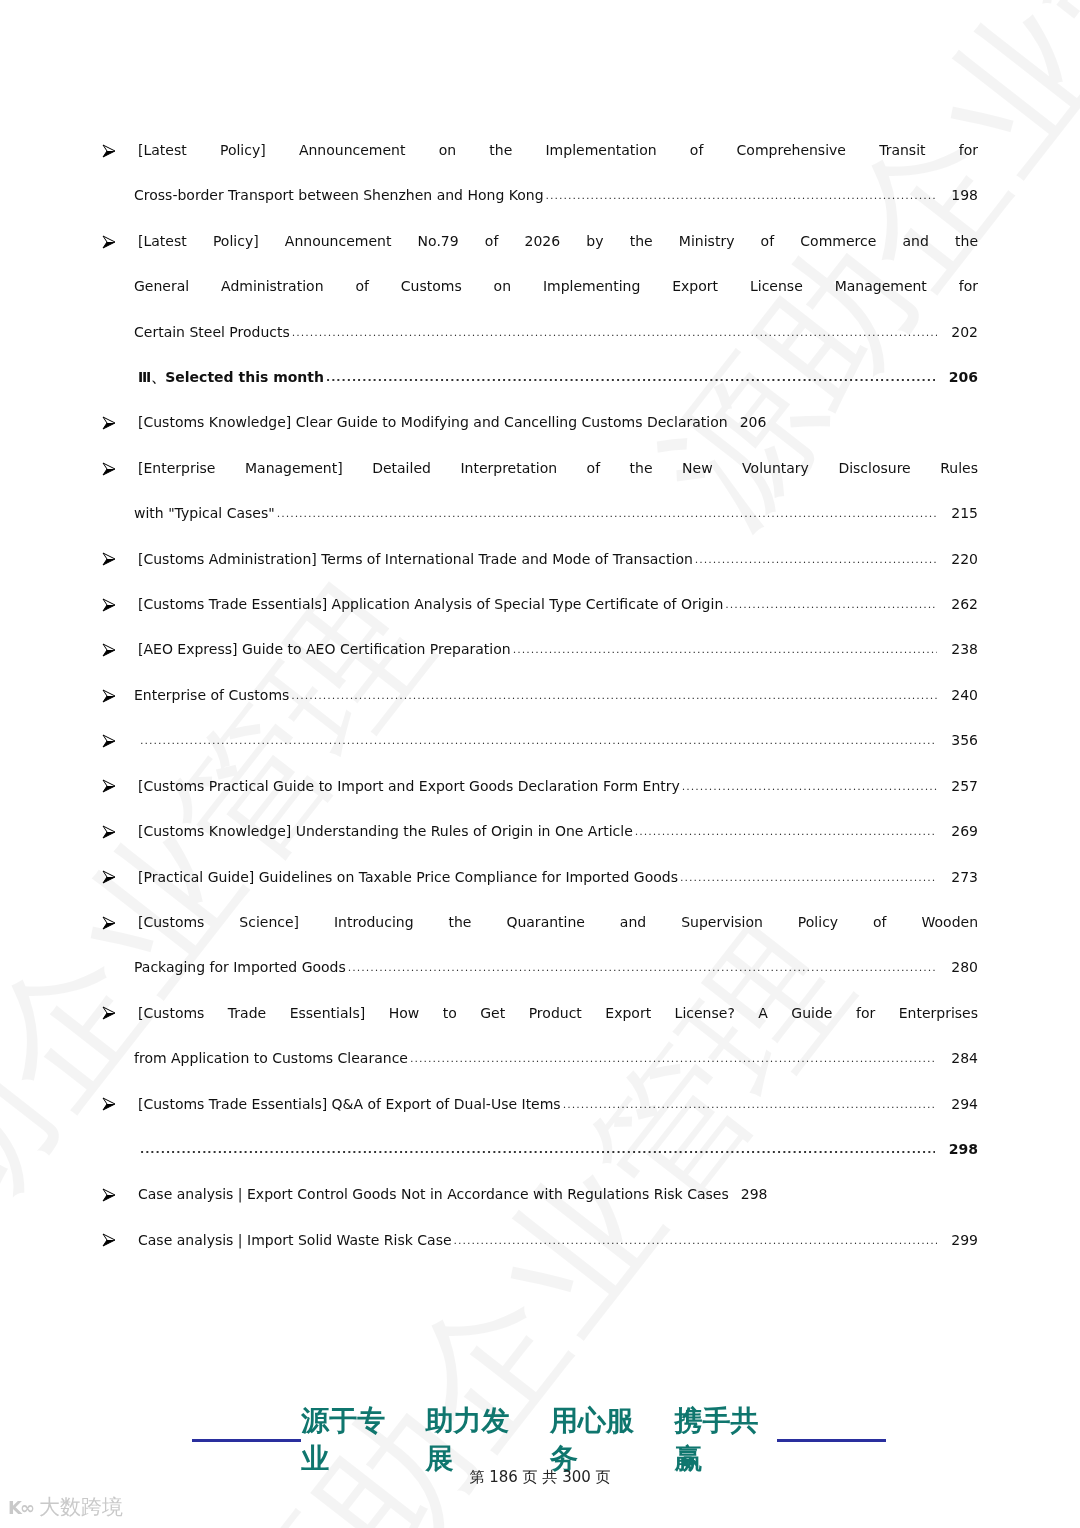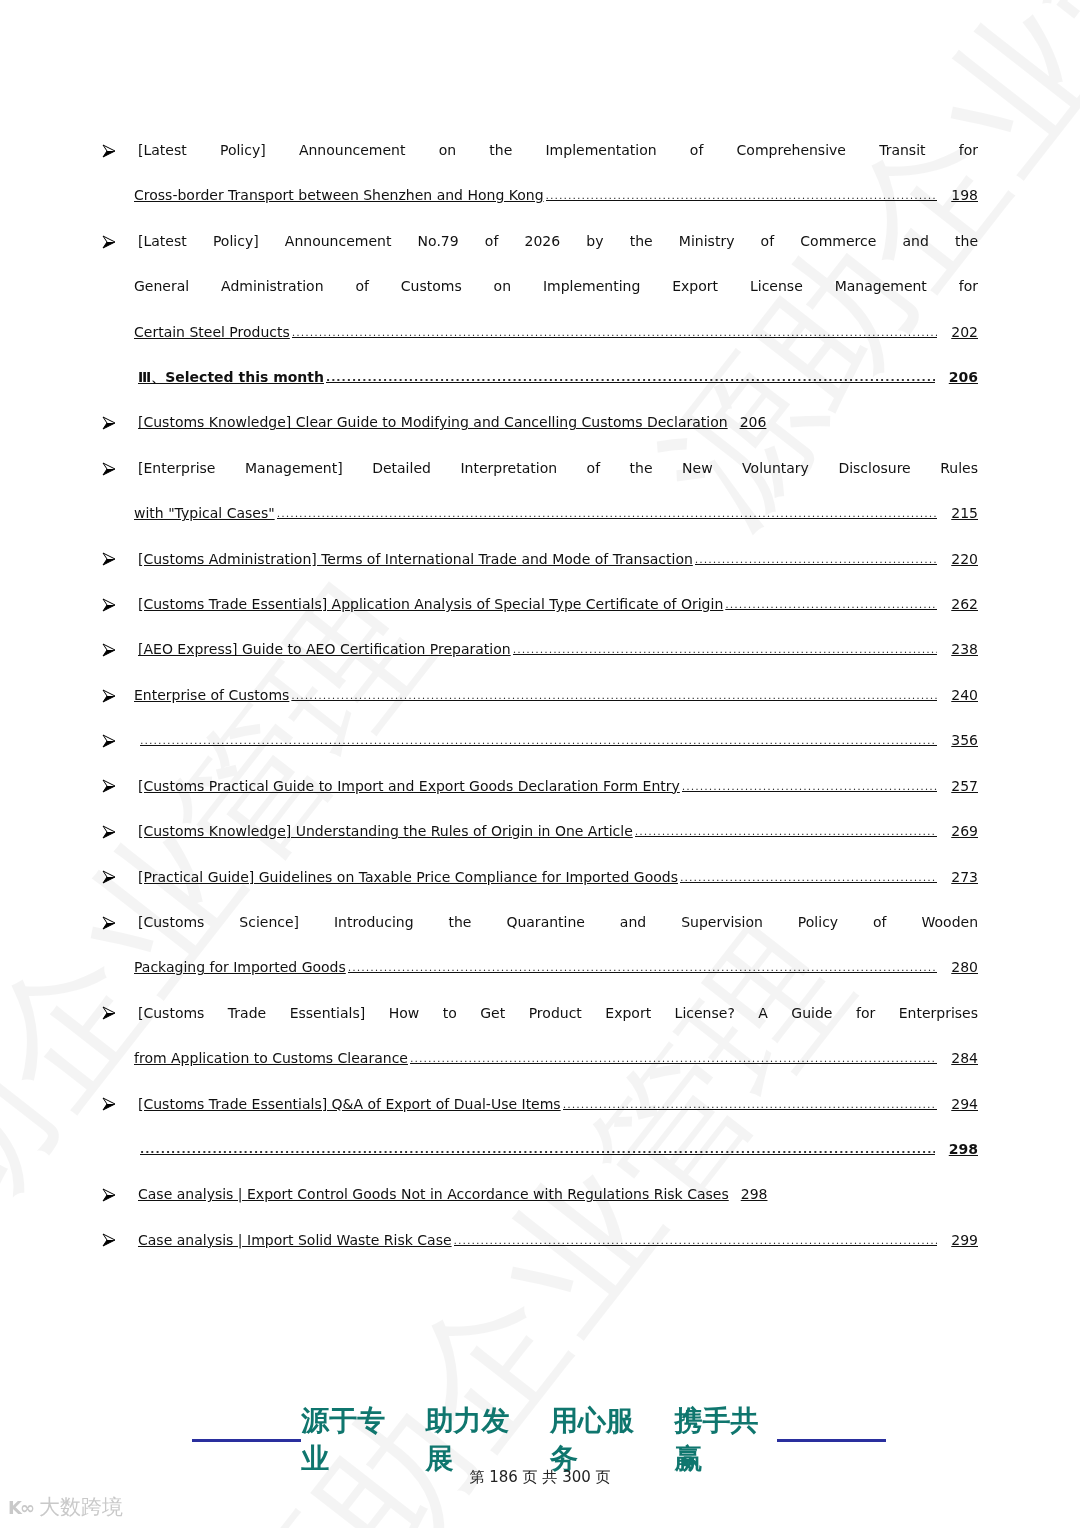--- a/index.html
+++ b/index.html
@@ -18,21 +18,21 @@
   .wm2 { left: 180px; top: 1600px; transform: rotate(-52deg); }
   .wm3 { left: -240px; top: 1260px; transform: rotate(-52deg); }
   .toc { position: absolute; left: 102px; top: 128px; width: 876px; z-index: 1; }
   .entry { position: relative; font-size: 14px; line-height: 45.4px; }
   .entry .arrow {
     position: absolute; left: 0; top: 0; width: 20px; height: 45.4px;
     display: flex; align-items: center; justify-content: flex-start;
   }
   .entry .arrow svg { width: 14px; height: 14px; }
   .entry .line1 { padding-left: 36px; text-align: justify; text-align-last: justify; white-space: nowrap; overflow: hidden; }
-  .entry .dotline { display: flex; align-items: flex-start; padding-left: 32px; text-decoration: underline; }
+  .entry .dotline { display: flex; align-items: flex-start; padding-left: 32px; }
   .entry.single .dotline { padding-left: 36px; }
   .dotline .t { white-space: nowrap; flex: 0 0 auto; }
   .dotline .dots {
     flex: 1 1 auto; overflow: hidden; white-space: nowrap; color: #333;
     font-size: 11px; letter-spacing: 1px; margin: 0 2px;
   }
   .dotline .dots::after { content: "................................................................................................................................................................................................................................................................................................................"; }
   .dotline .dots.none { flex: 0 0 0; margin: 0; }
   .dotline .pg { flex: 0 0 auto; margin-left: 12px; }
   .heading { font-weight: bold; }

